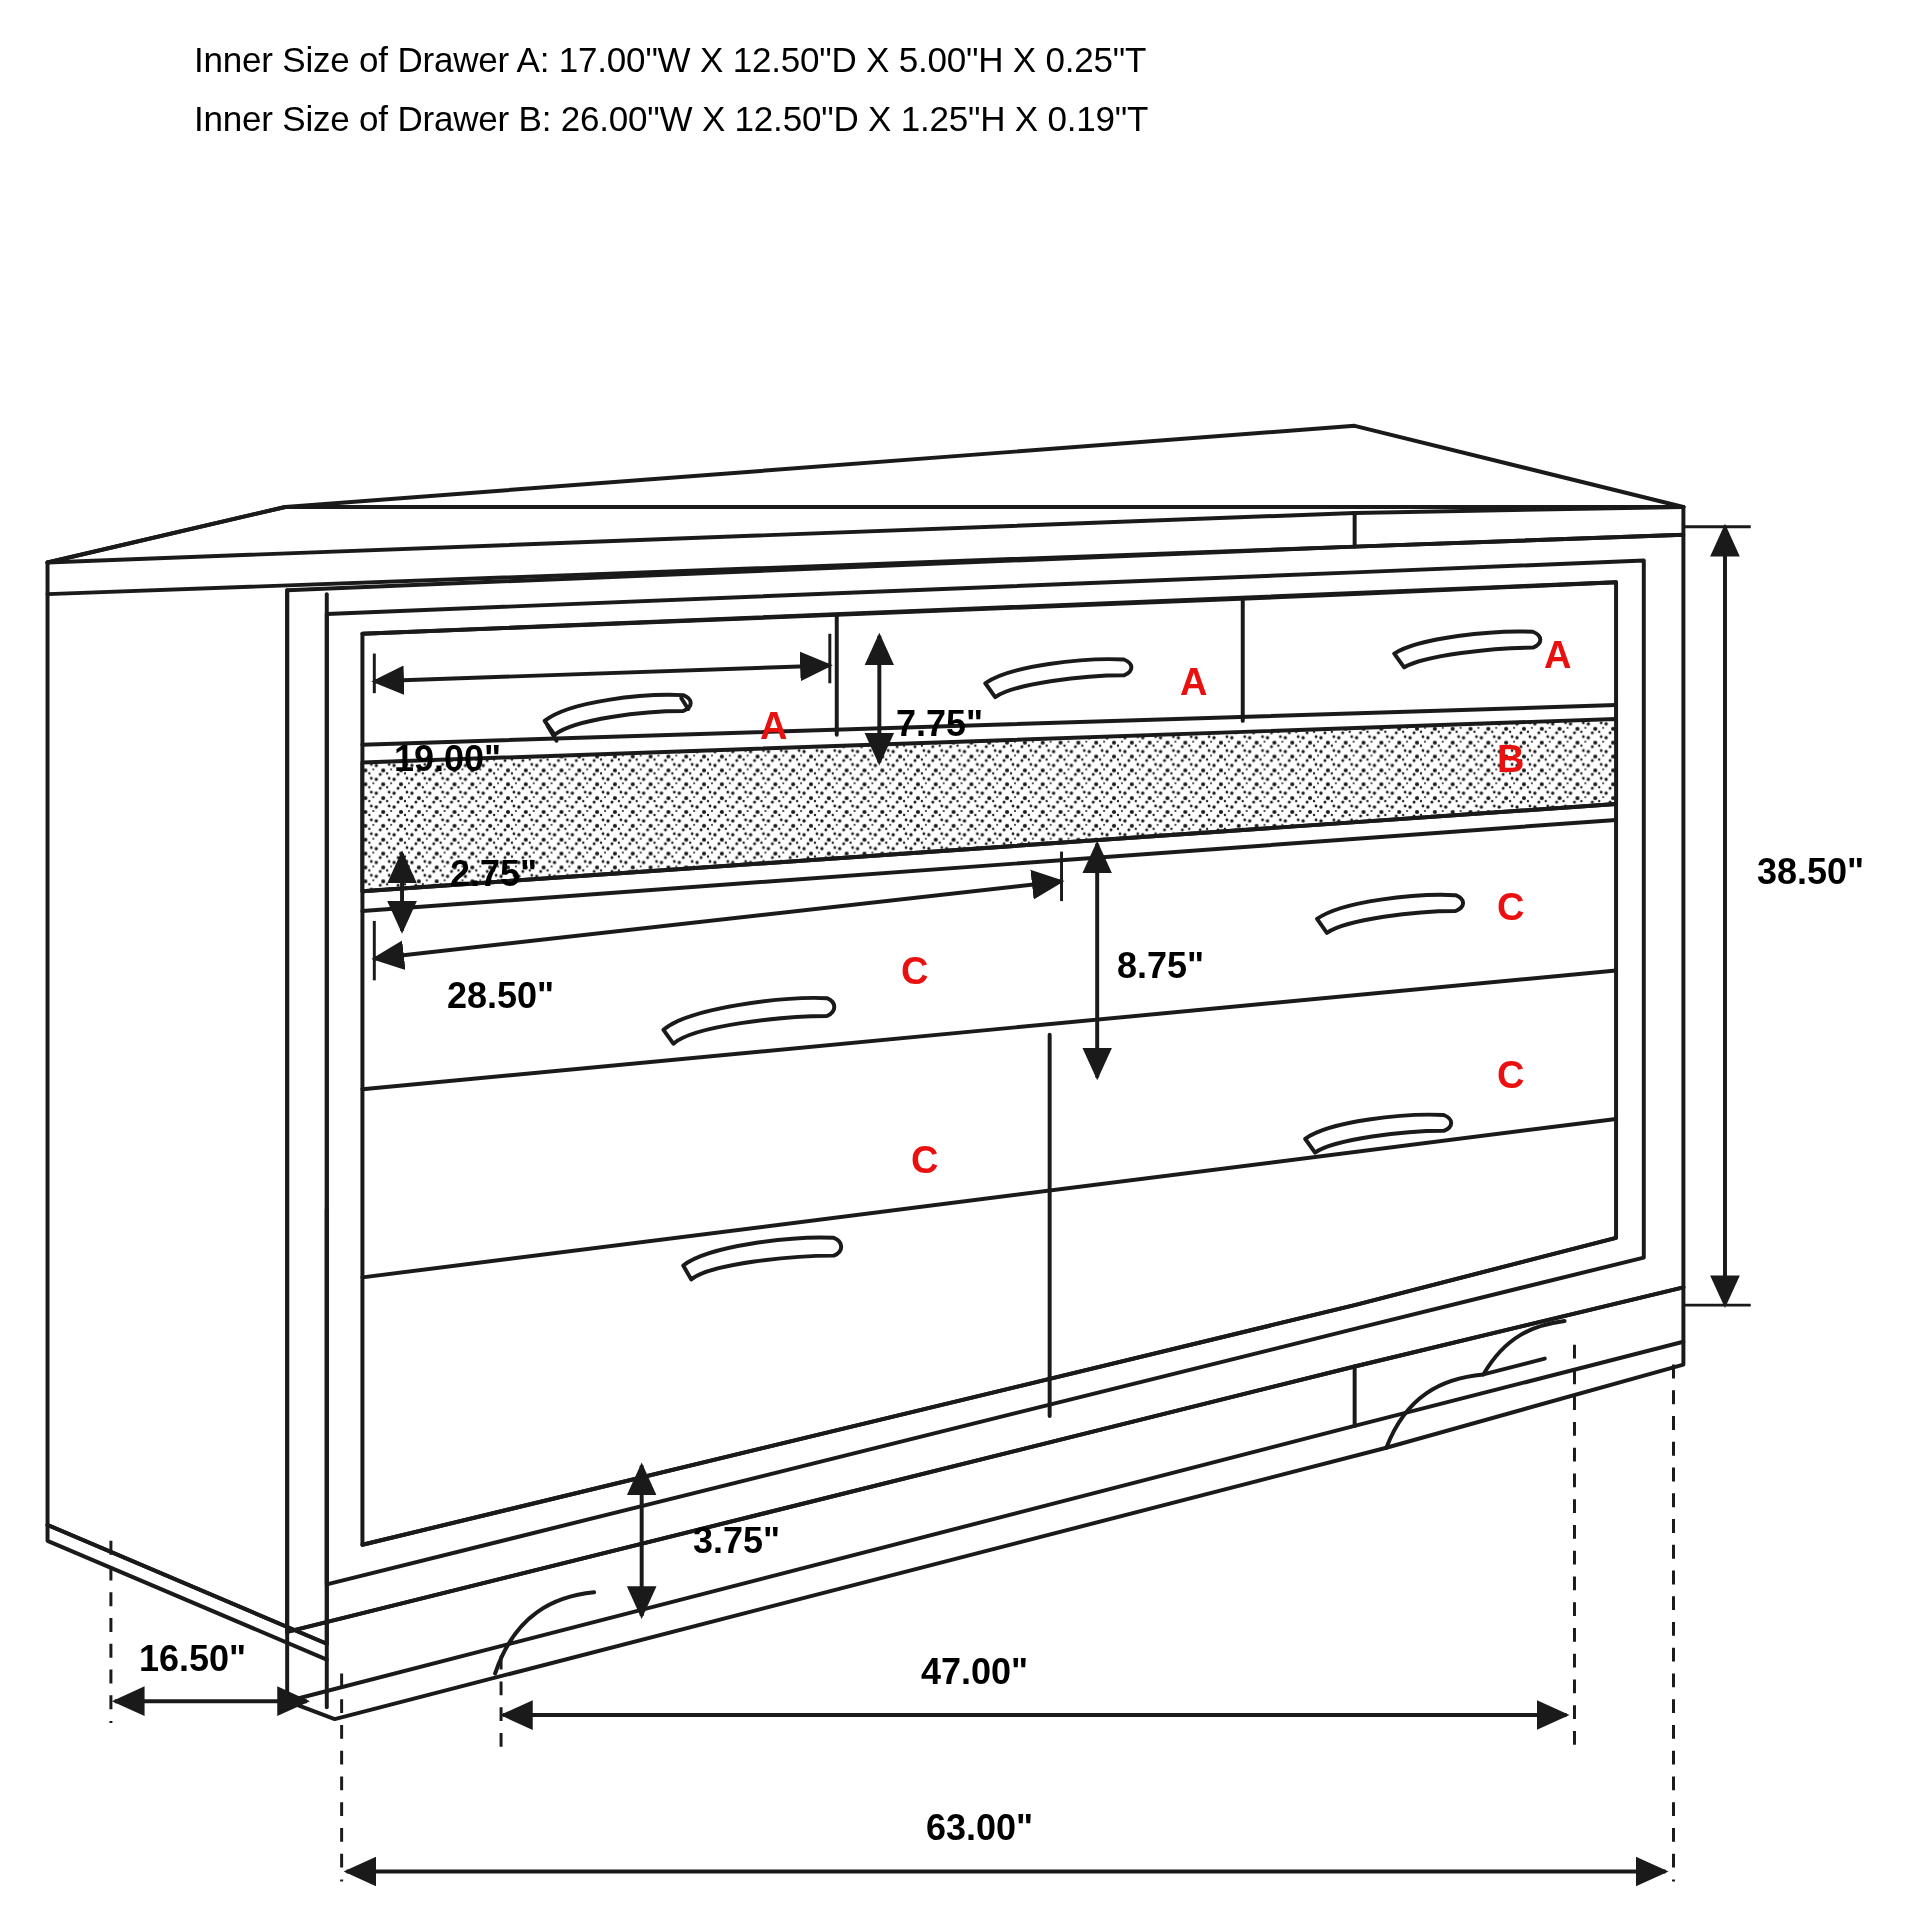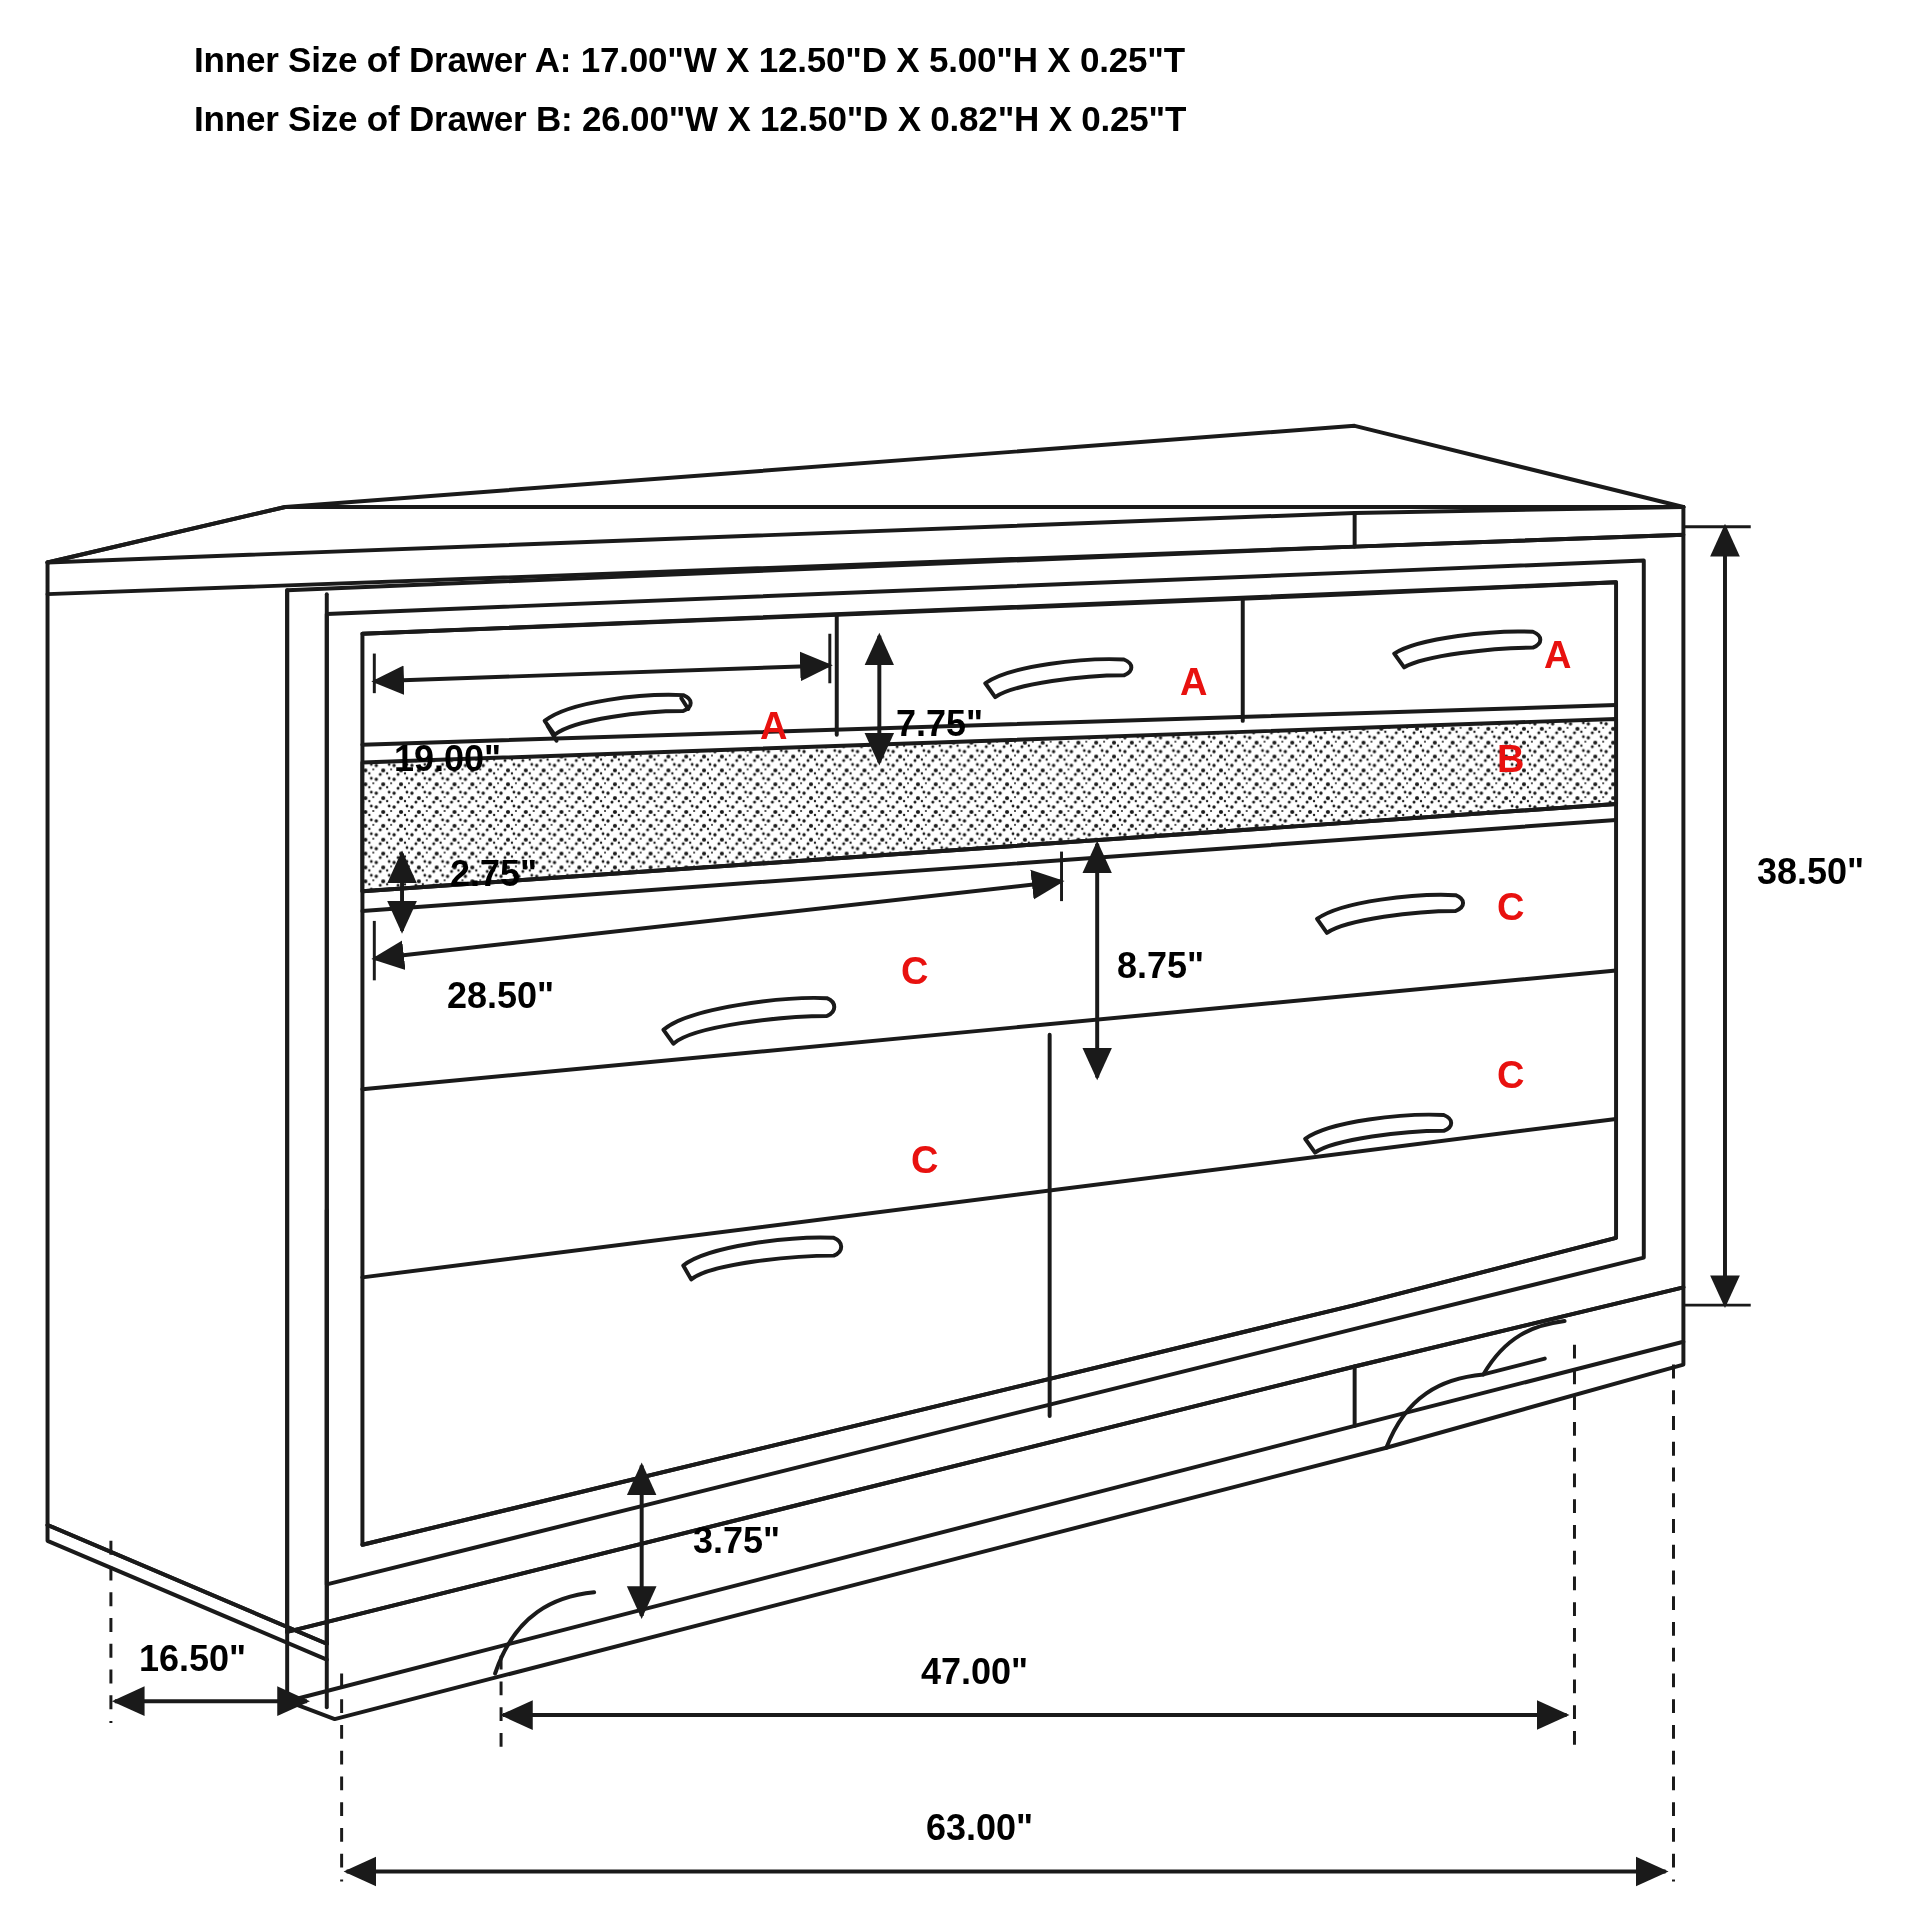--- a/index.html
+++ b/index.html
@@ -1,29 +1,29 @@
 <!DOCTYPE html>
 <html><head>
 <meta charset="utf-8">
 <style>
   html,body{margin:0;padding:0;background:#ffffff;}
   body{width:1927px;height:1927px;font-family:"Liberation Sans",sans-serif;overflow:hidden;}
   #stage{position:relative;width:1927px;height:1927px;}
-  .spec{position:absolute;font-weight:bold;font-size:35px;color:#000;white-space:nowrap;letter-spacing:-0.2px;}
+  .spec{position:absolute;font-weight:normal;font-size:35px;color:#000;white-space:nowrap;letter-spacing:-0.2px;}
   .dim{position:absolute;font-weight:bold;font-size:36px;color:#000;white-space:nowrap;}
   .lbl{position:absolute;font-weight:bold;font-size:38px;color:#e8110f;white-space:nowrap;}
   svg{position:absolute;left:0;top:0;}
 </style>
 </head>
 <body>
 
 <div id="stage">
 
   <div class="spec" style="left:194px;top:40px;">Inner Size of Drawer A: 17.00"W X 12.50"D X 5.00"H X 0.25"T</div>
-  <div class="spec" style="left:194px;top:99px;">Inner Size of Drawer B: 26.00"W X 12.50"D X 0.82"H X 0.25"T</div>
+  <div class="spec" style="left:194px;top:99px;">Inner Size of Drawer B: 26.00"W X 12.50"D X 1.25"H X 0.19"T</div>
 
   <svg width="1927" height="1927" viewBox="0 0 1946 1946">
     <defs>
       <pattern id="speckle" width="18" height="14" patternUnits="userSpaceOnUse">
         <rect width="18" height="14" fill="#ffffff"></rect>
         <circle cx="2" cy="3" r="1.7" fill="#1a1a1a"></circle>
         <circle cx="9" cy="8" r="2.1" fill="#1a1a1a"></circle>
         <circle cx="15" cy="2" r="1.4" fill="#1a1a1a"></circle>
         <circle cx="6" cy="12" r="1.5" fill="#1a1a1a"></circle>
         <circle cx="13" cy="11" r="1.2" fill="#1a1a1a"></circle>

